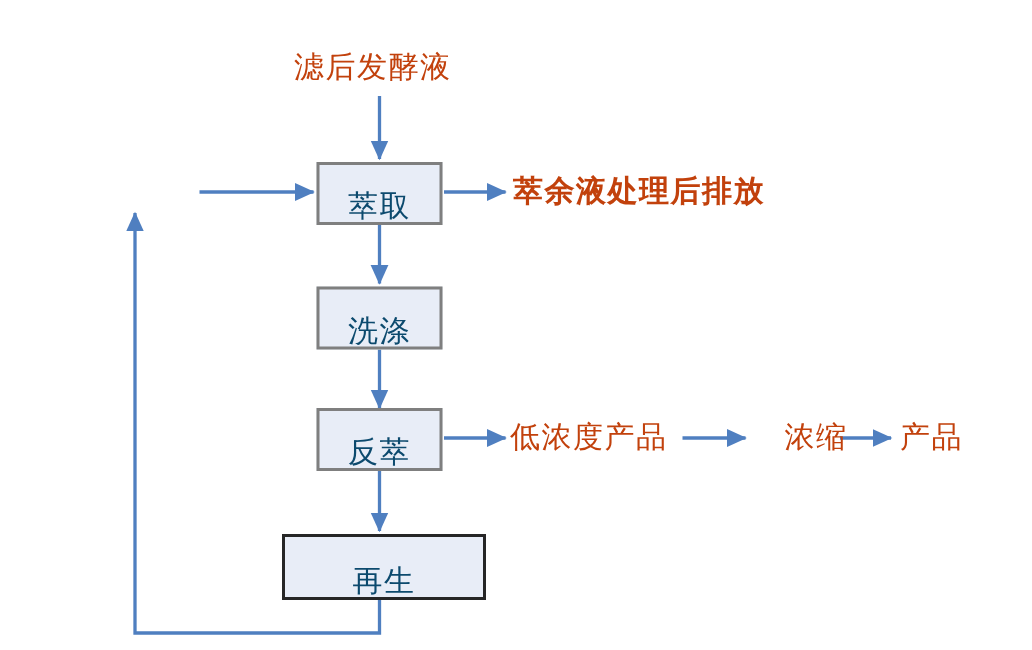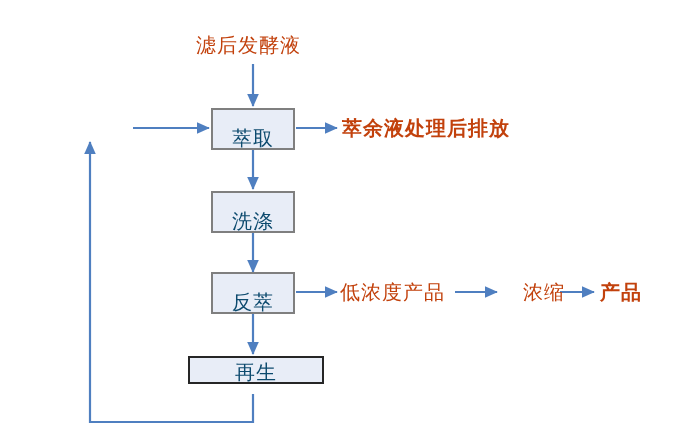--- a/index.html
+++ b/index.html
@@ -90,31 +90,31 @@
 
   <div class="free-label" style="left:196px; top:35px;">滤后发酵液</div>
 
 
   <div class="free-label" style="left:342px; top:118px;font-weight:bold;">萃余液处理后排放</div>
 
   <div class="free-label" style="left:340px; top:282px;">低浓度产品</div>
 
   <div class="free-label" style="left:523px; top:282px;">浓缩</div>
 
-  <div class="free-label" style="left:600px; top:282px;font-weight:bold;">产品</div>
+  <div class="free-label" style="left:600px; top:282px;">产品</div>
 
   <div class="node-box" style="left:211px; top:108px; width:84px; height:42px;">
     <span class="node-label">萃取</span>
   </div>
 
   <div class="node-box" style="left:211px; top:191px; width:84px; height:42px;">
     <span class="node-label">洗涤</span>
   </div>
 
   <div class="node-box" style="left:211px; top:272px; width:84px; height:42px;">
     <span class="node-label">反萃</span>
   </div>
 
-  <div class="node-box dark-edge" style="left:188px; top:356px; width:136px; height:28px;">
+  <div class="node-box dark-edge" style="left:188px; top:356px; width:136px; height:44px;">
     <span class="node-label">再生</span>
   </div>
 
 </div>
 
 </body></html>

